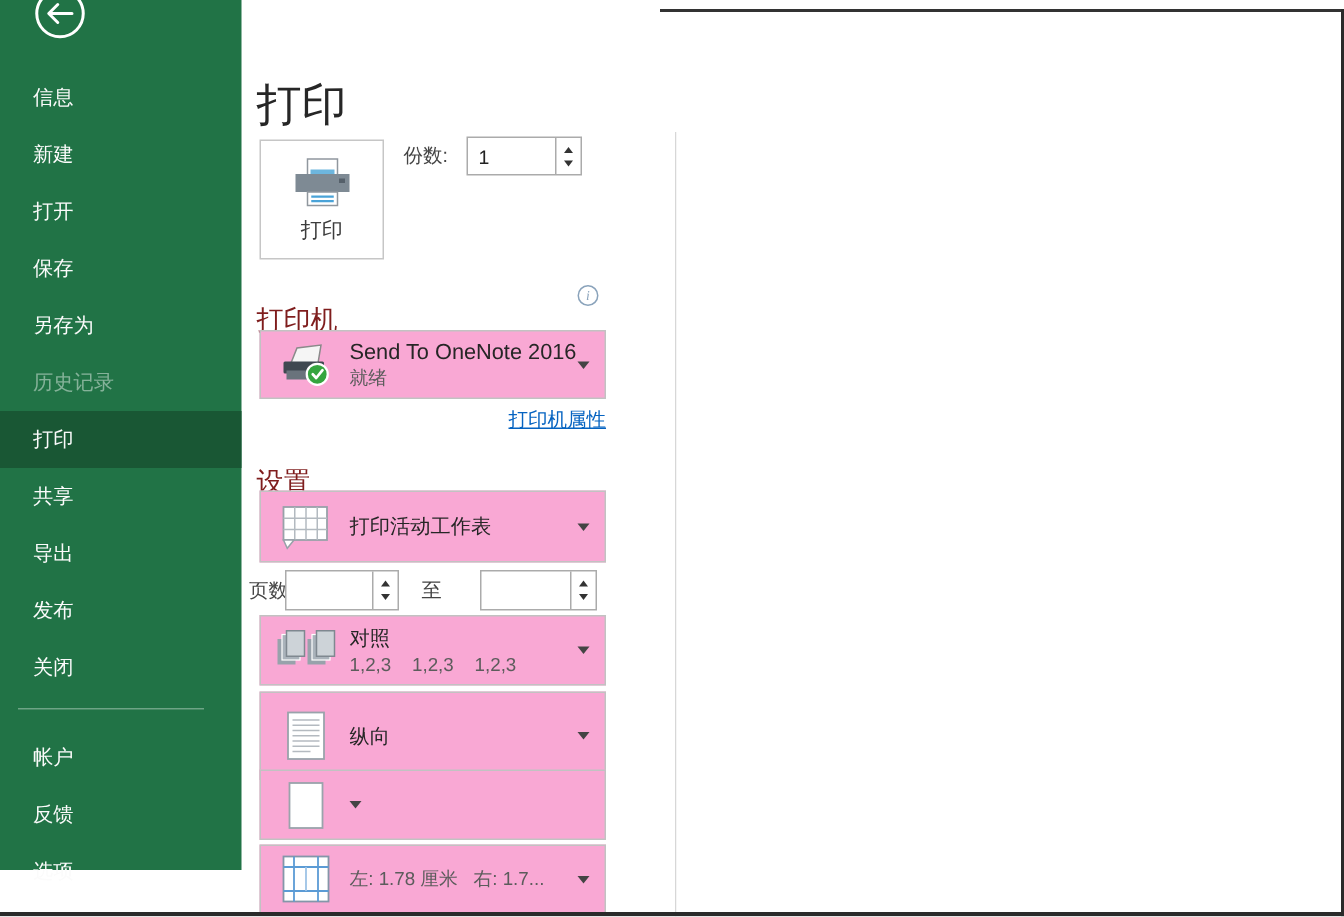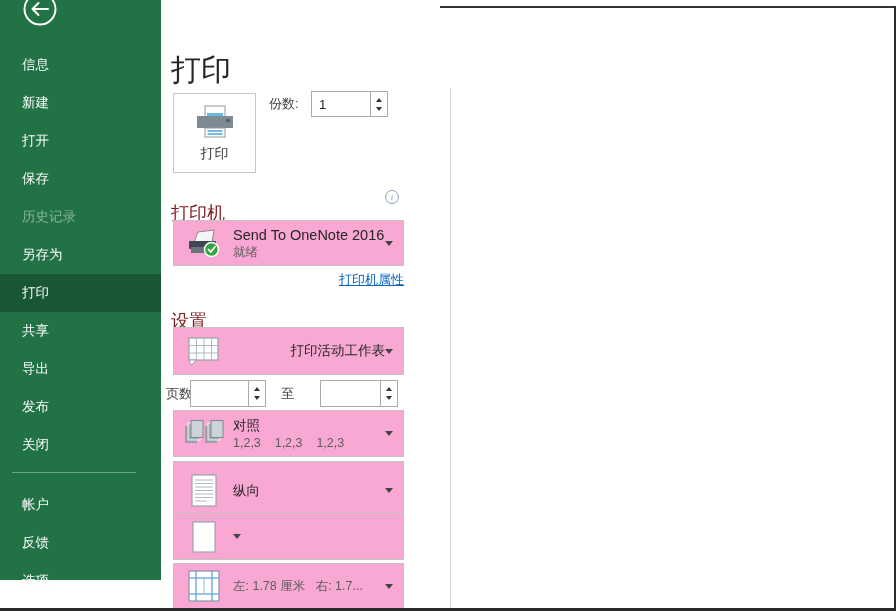--- a/index.html
+++ b/index.html
@@ -39,21 +39,21 @@
   .dd{position:absolute;left:173px;width:231px;border:1px solid #c2c2c2;background:#f9a8d4;
       display:flex;align-items:center;box-sizing:border-box;cursor:pointer;}
   .dd .icon-box{width:59px;display:flex;justify-content:center;align-items:center;flex:none;}
   .dd .texts{flex:1;min-width:0;overflow:hidden;}
   .t-main{font-size:13.5px;color:#262626;line-height:18px;white-space:nowrap;}
   .t-sub{font-size:12.5px;color:#5c5c5c;line-height:16px;white-space:pre;}
   .caret{width:0;height:0;border-left:4px solid transparent;border-right:4px solid transparent;
          border-top:5px solid #444;margin-right:10px;flex:none;}
   #printer-dd{top:220px;height:46px;}
   #printer-dd .t-main{font-size:14.5px;}
-  #dd-sheet{top:327px;height:48px;text-align:right;}
+  #dd-sheet{top:327px;height:48px;}
   #dd-collate{top:410px;height:47px;}
   #dd-orient{top:461px;height:59px;}
   #dd-paper{top:513px;height:47px;}
   #dd-margins{top:563px;height:46px;}
 
   .props-link{position:absolute;left:173px;top:271px;width:231px;text-align:right;font-size:13px;
               color:#0563c1;text-decoration:underline;cursor:pointer;}
 
   .pages-label{position:absolute;left:166px;top:380px;height:27px;line-height:27px;font-size:13px;color:#444;}
   #pages-from{left:190px;top:380px;width:76px;height:27px;}
@@ -82,22 +82,22 @@
       <svg width="36" height="36" viewBox="0 0 36 36">
         <circle cx="18" cy="18" r="15.5" fill="none" stroke="#ffffff" stroke-width="2"></circle>
         <path d="M26 18 H11 M16.5 12 L10.5 18 L16.5 24" fill="none" stroke="#ffffff" stroke-width="2" stroke-linecap="round" stroke-linejoin="round"></path>
       </svg>
     </div>
     <nav class="nav">
         <div class="nav-item">信息</div>
         <div class="nav-item">新建</div>
         <div class="nav-item">打开</div>
         <div class="nav-item">保存</div>
+        <div class="nav-item">另存为</div>
         <div class="nav-item disabled">历史记录</div>
-        <div class="nav-item">另存为</div>
         <div class="nav-item selected">打印</div>
         <div class="nav-item">共享</div>
         <div class="nav-item">导出</div>
         <div class="nav-item">发布</div>
         <div class="nav-item">关闭</div>
         <div class="nav-divider"></div>
         <div class="nav-item">帐户</div>
         <div class="nav-item">反馈</div>
         <div class="nav-item">选项</div>
       </nav>

